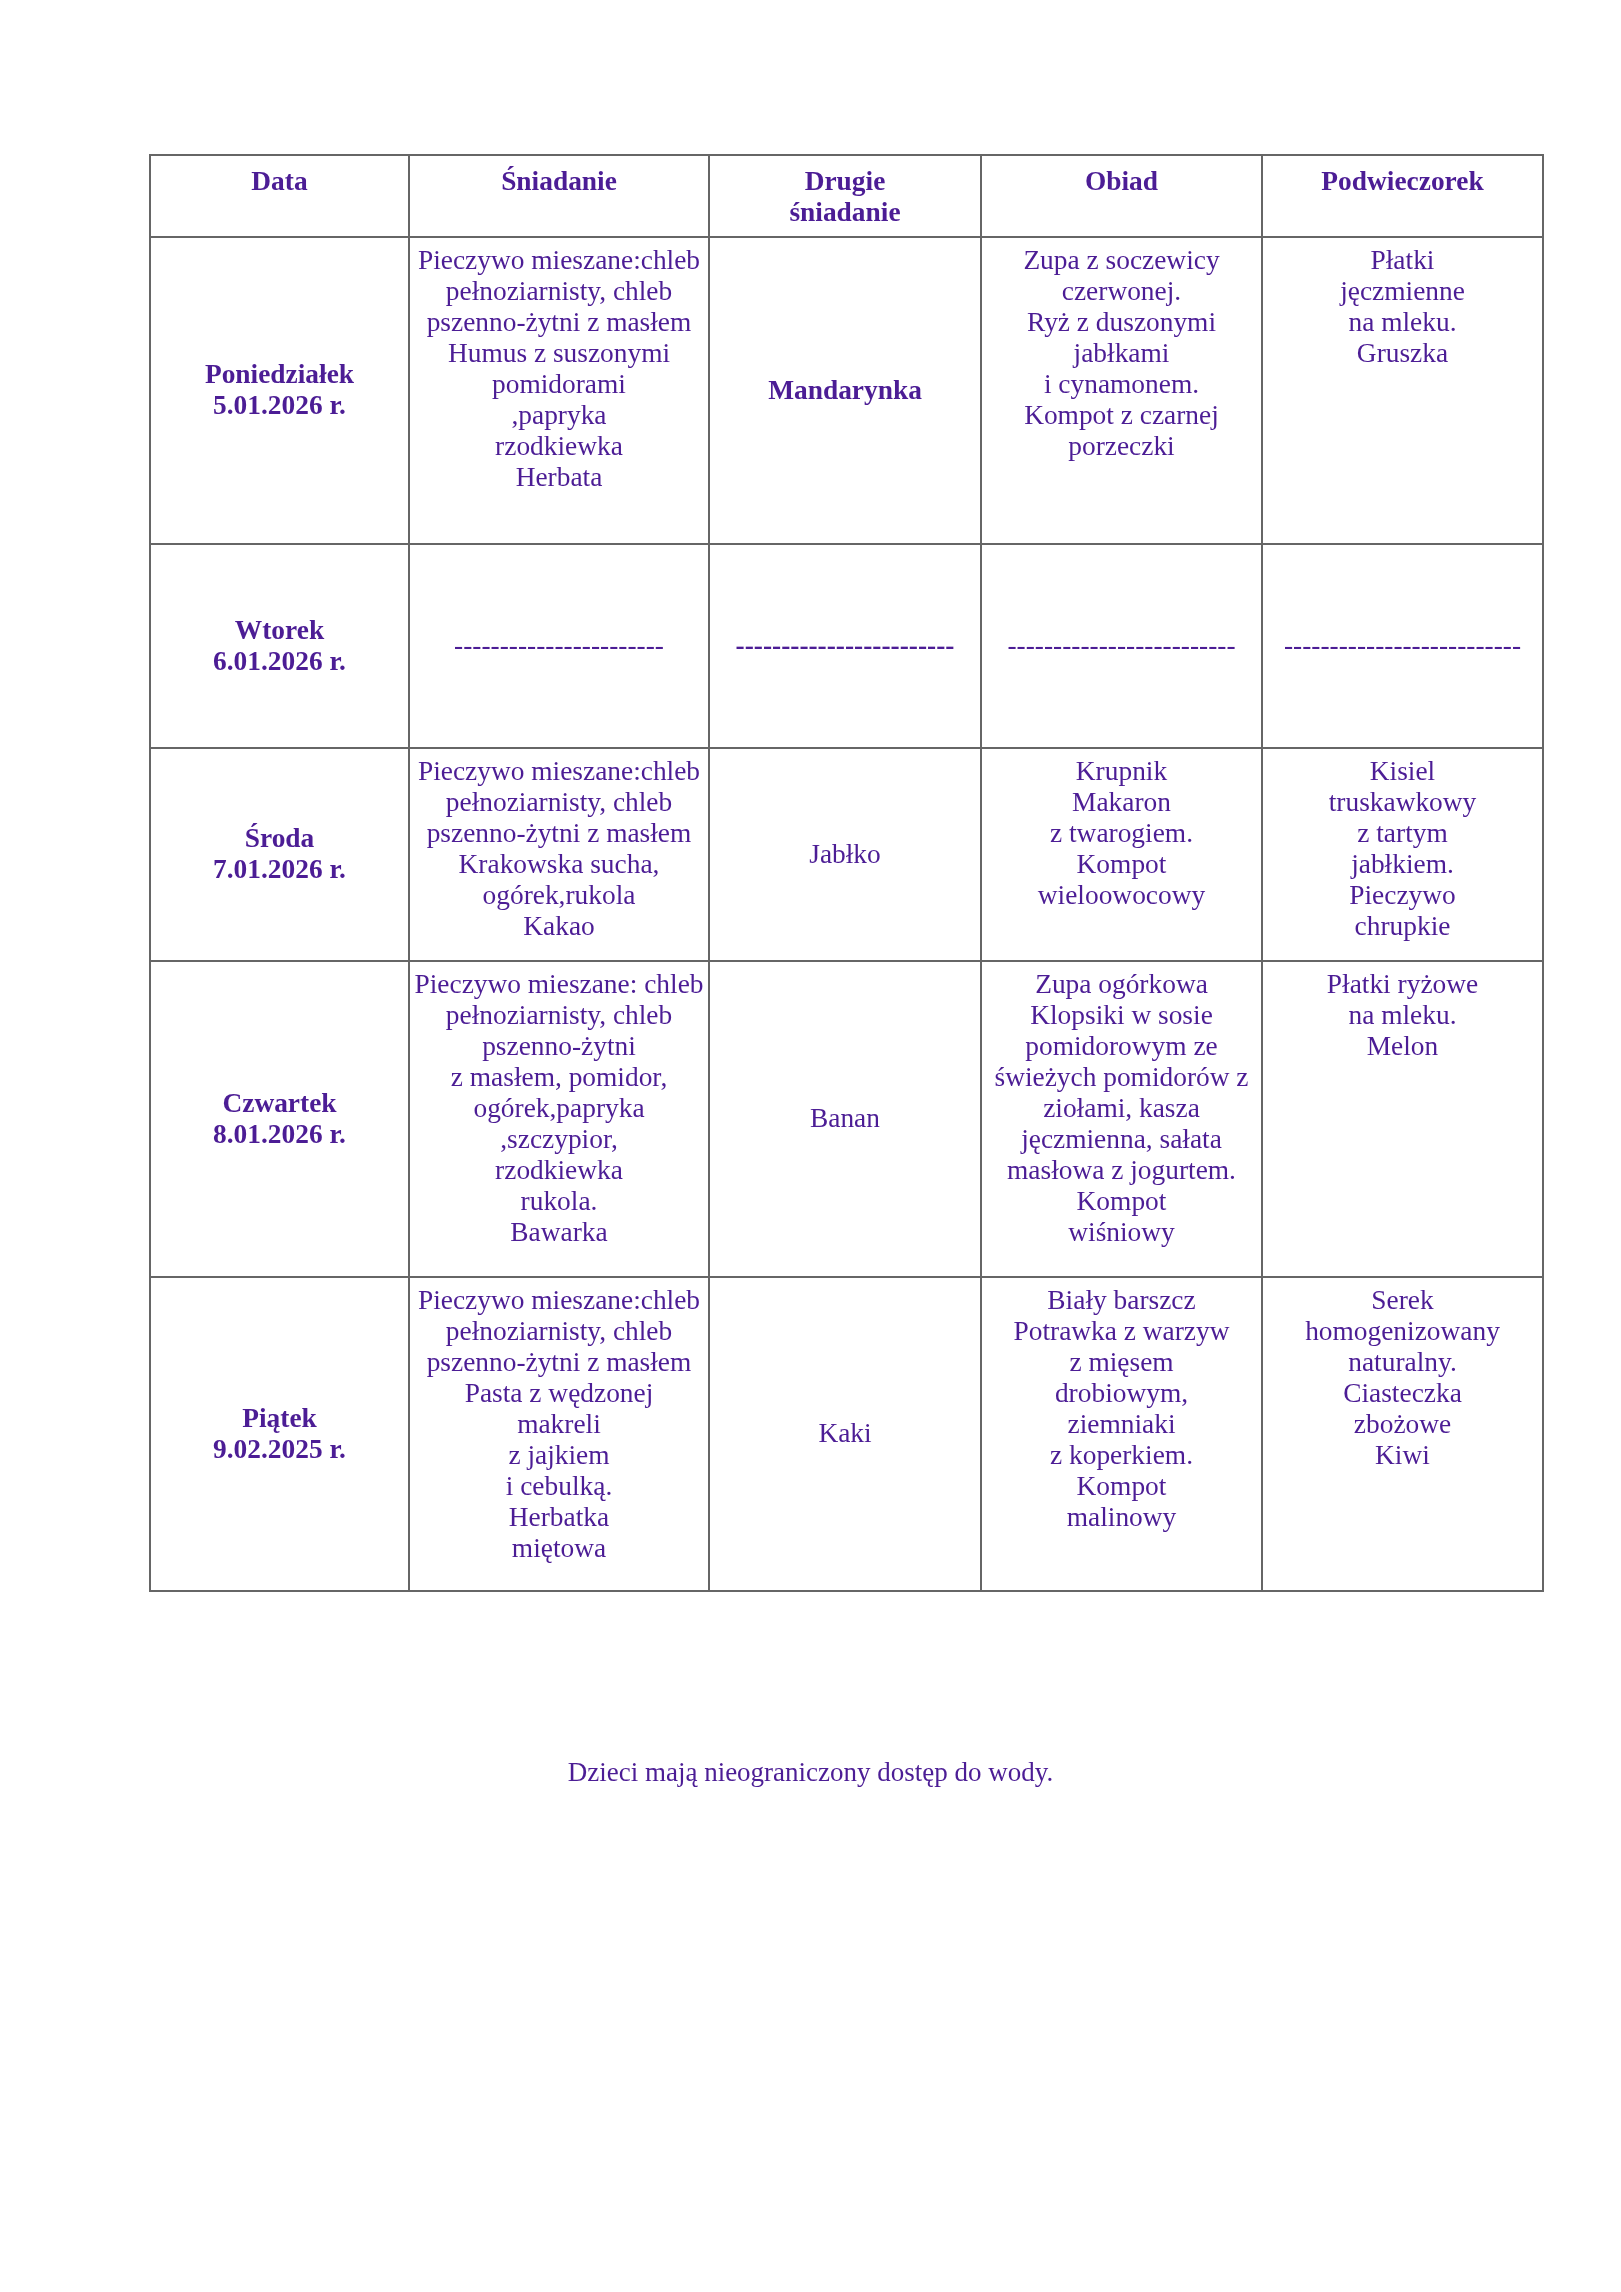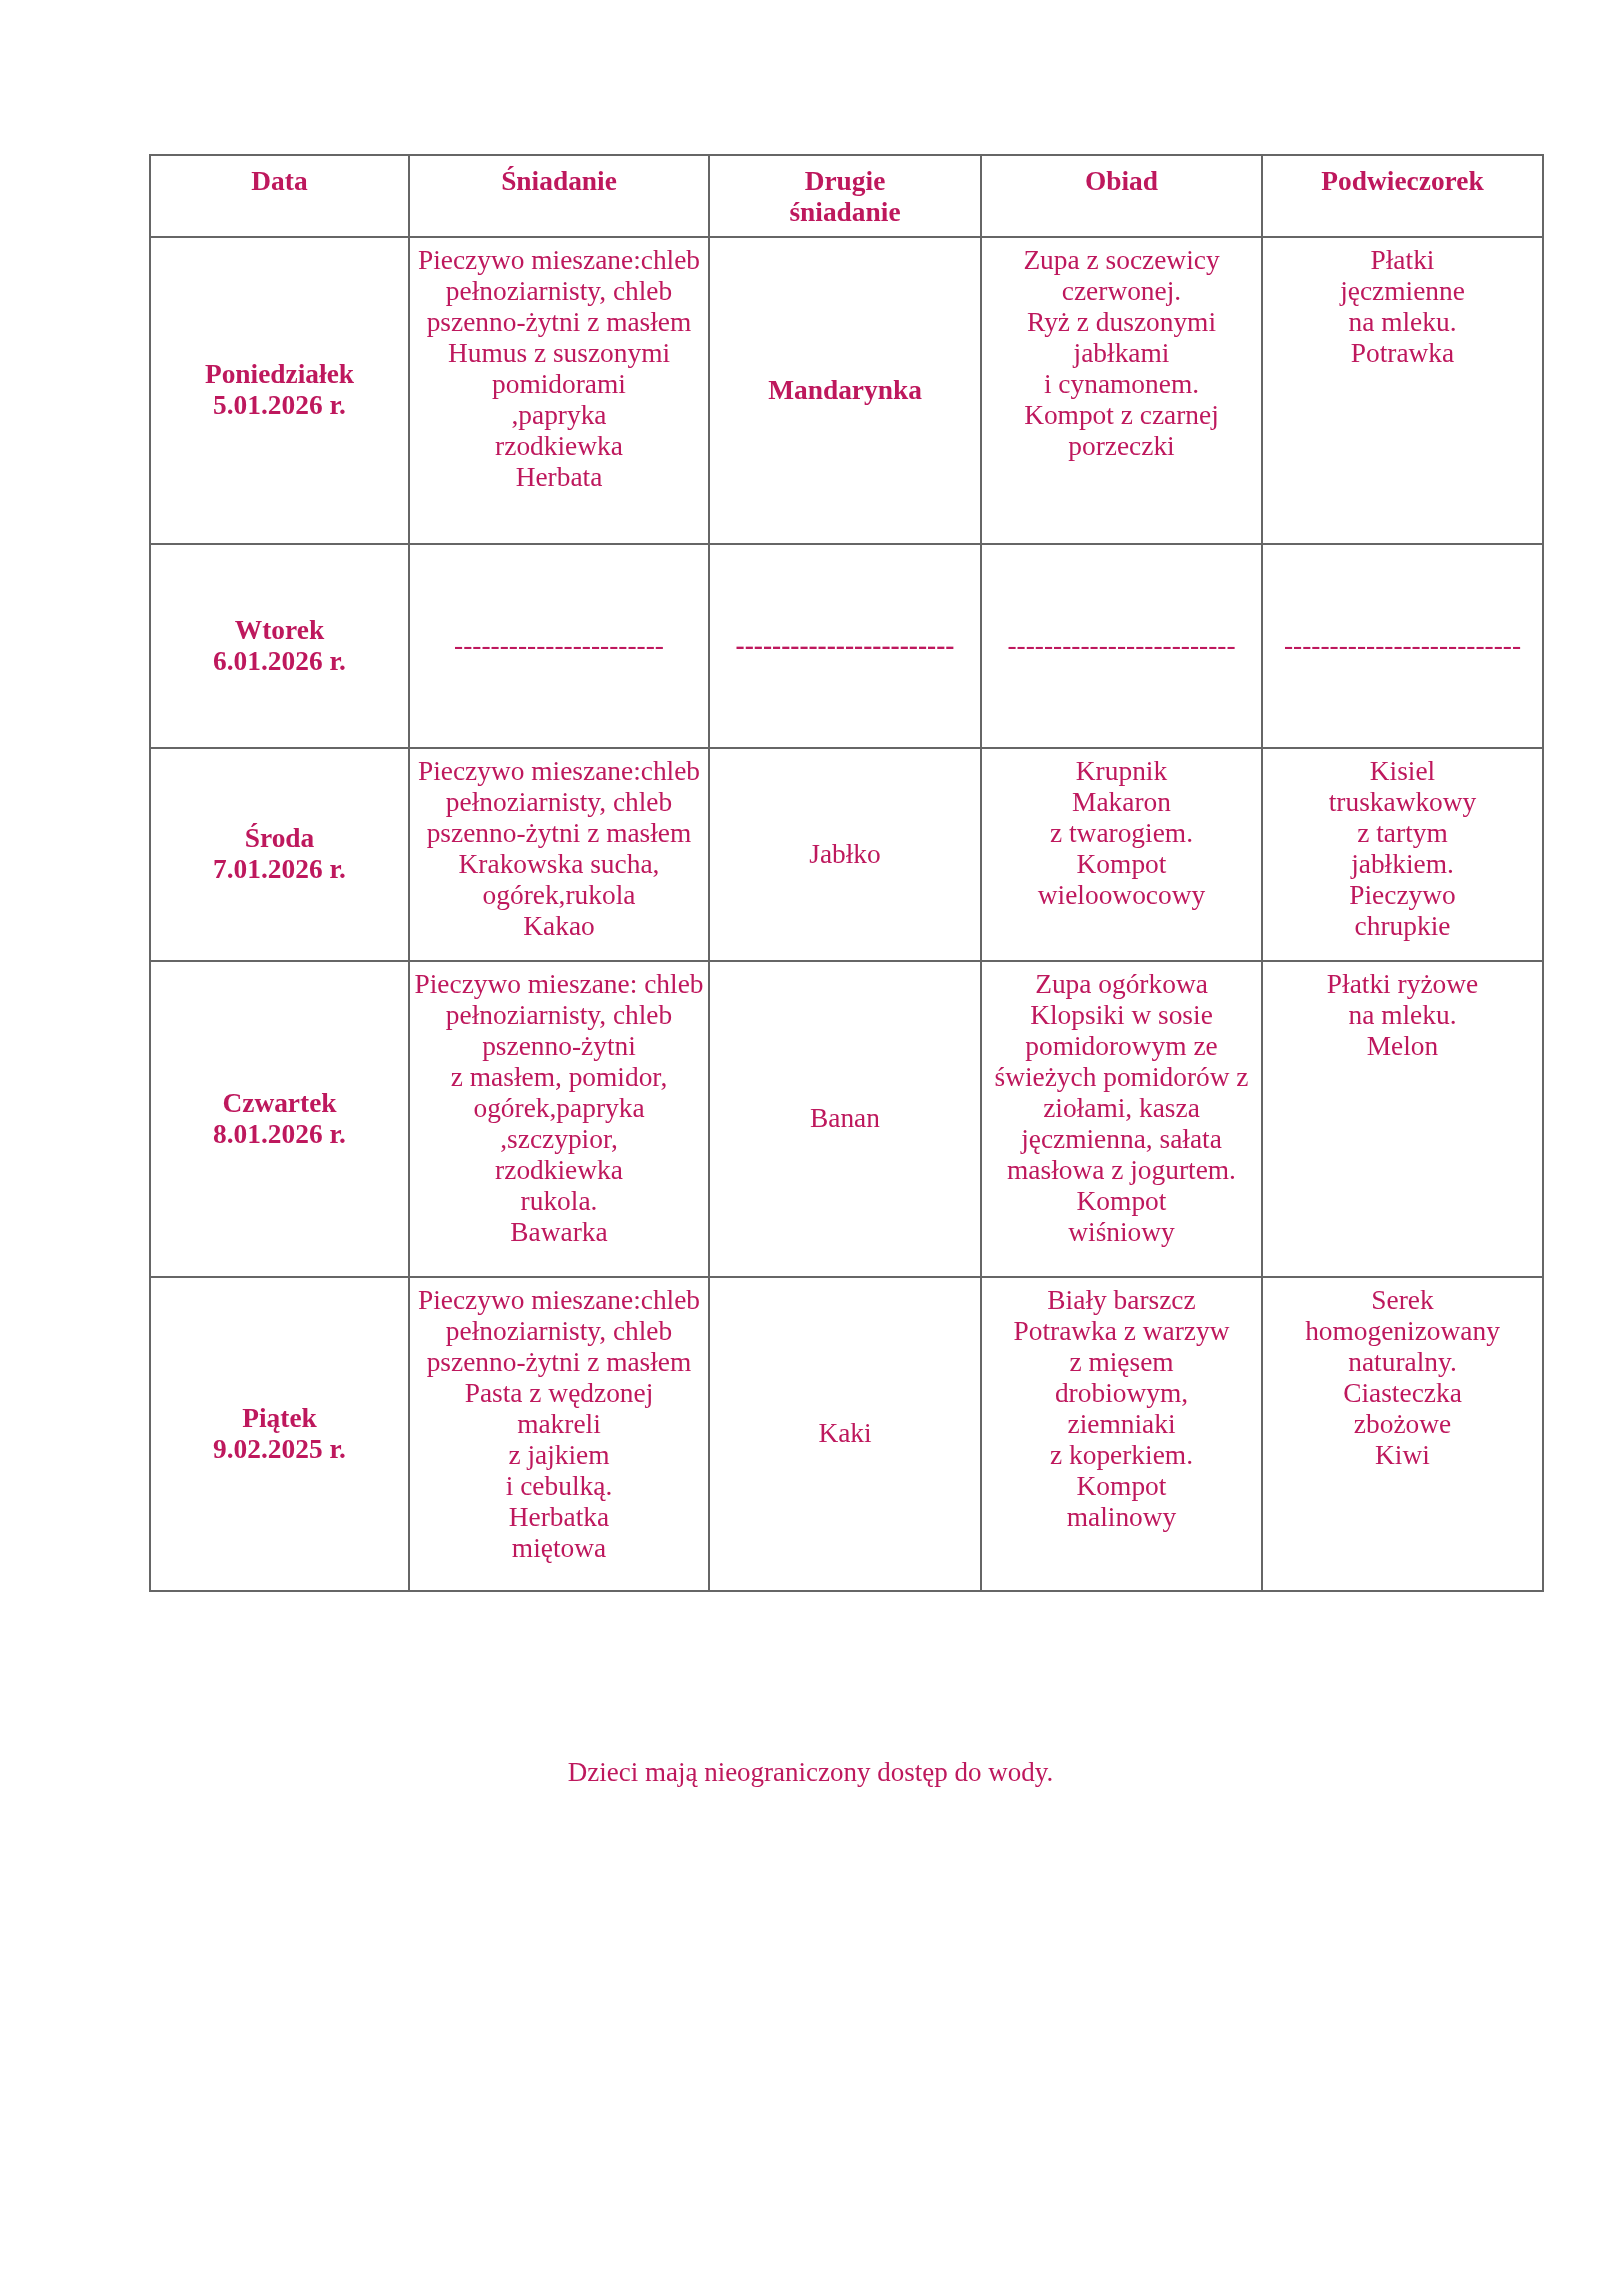--- a/index.html
+++ b/index.html
@@ -6,21 +6,21 @@
     margin: 0;
     padding: 0;
     background: #ffffff;
   }
   .page {
     position: relative;
     width: 1621px;
     height: 2293px;
     background: #ffffff;
     font-family: "Liberation Serif", serif;
-    color: #be185d;
+    color: #4c1d95;
     overflow: hidden;
   }
   table.menu {
     position: absolute;
     left: 149px;
     top: 154px;
     width: 1393px;
     border-collapse: collapse;
     table-layout: fixed;
   }
@@ -112,21 +112,21 @@
         <td class="meal-cell">Zupa z soczewicy
 czerwonej.
 Ryż z duszonymi
 jabłkami
 i cynamonem.
 Kompot z czarnej
 porzeczki</td>
         <td class="meal-cell">Płatki
 jęczmienne
 na mleku.
-Potrawka</td>
+Gruszka</td>
       </tr>
       <tr class="row-tue">
         <td class="date-cell">Wtorek
 6.01.2026 r.</td>
         <td class="meal-cell">-----------------------</td>
         <td class="second-cell bold">------------------------</td>
         <td class="meal-cell">-------------------------</td>
         <td class="meal-cell">--------------------------</td>
       </tr>
       <tr class="row-wed">

